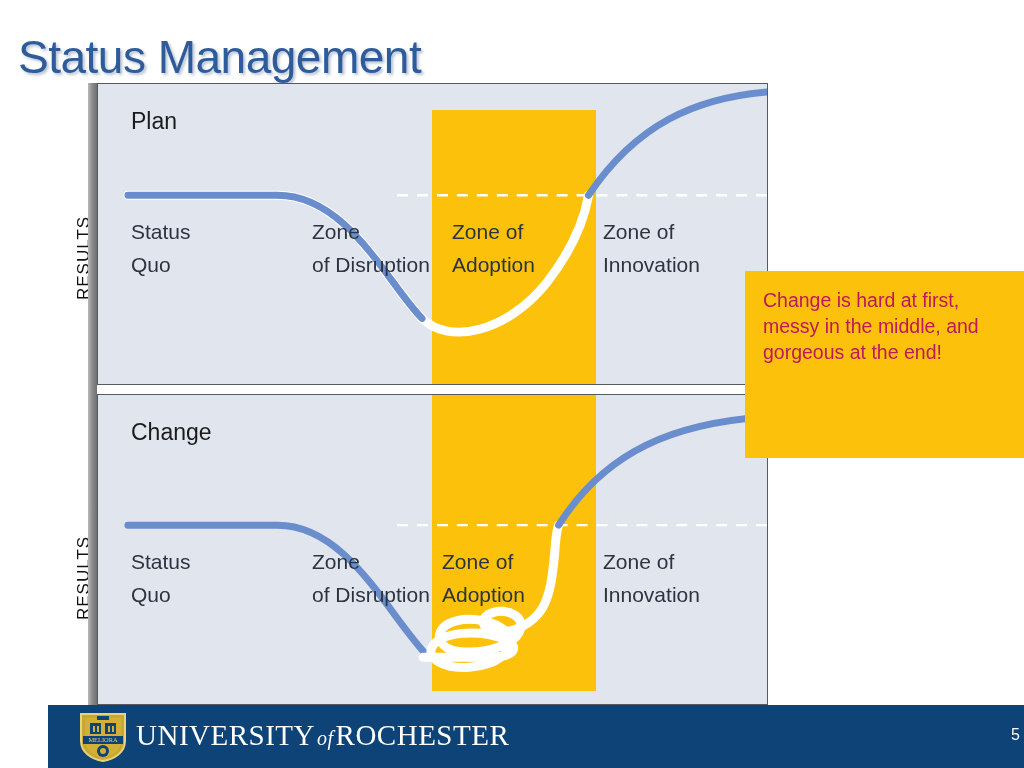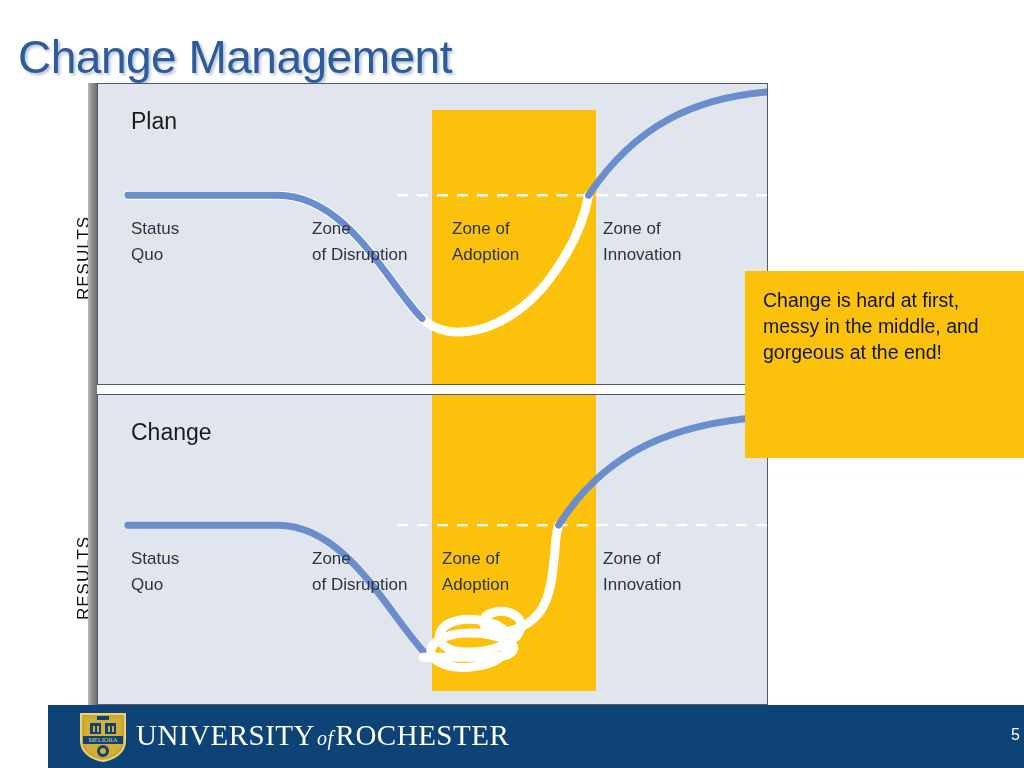--- a/index.html
+++ b/index.html
@@ -62,21 +62,21 @@
 
   
   .adoption-band {
     position:absolute;
     background:#FCC20B;
   }
 
   
   .zone-label {
     position:absolute;
-    font-size:17px;
+    font-size:21px;
     line-height:1.55;
     color:#2b3440;
     white-space:pre-line;
   }
 
   
   .curve-svg {
     position:absolute;
     left:0; top:0;
     width:100%; height:100%;
@@ -100,21 +100,21 @@
   #quote-box {
     position:absolute;
     left:745px; top:271px;
     width:279px; height:187px;
     background:#FCC20B;
     padding:16px 18px 12px 18px;
   }
   #quote-text {
     font-size:19.5px;
     line-height:1.34;
-    color:#0f172a;
+    color:#be185d;
   }
   #quote-author {
     margin-top:17px;
     font-size:16px;
     color:#ffffff;
   }
 
   
   #footer {
     position:absolute;
@@ -143,21 +143,21 @@
     right:52px; top:21px;
     font-size:16px;
     color:#ffffff;
   }
 </style>
 </head>
 <body>
 
 <div id="slide">
 
-  <div id="slide-title">Change Management</div>
+  <div id="slide-title">Status Management</div>
 
   <div class="results-label" id="results-plan">RESULTS</div>
   <div class="results-label" id="results-reality">RESULTS</div>
 
   <div id="diagram">
 
     <div class="axis-bar"></div>
 
     <div class="panel" id="panel-plan">
 

